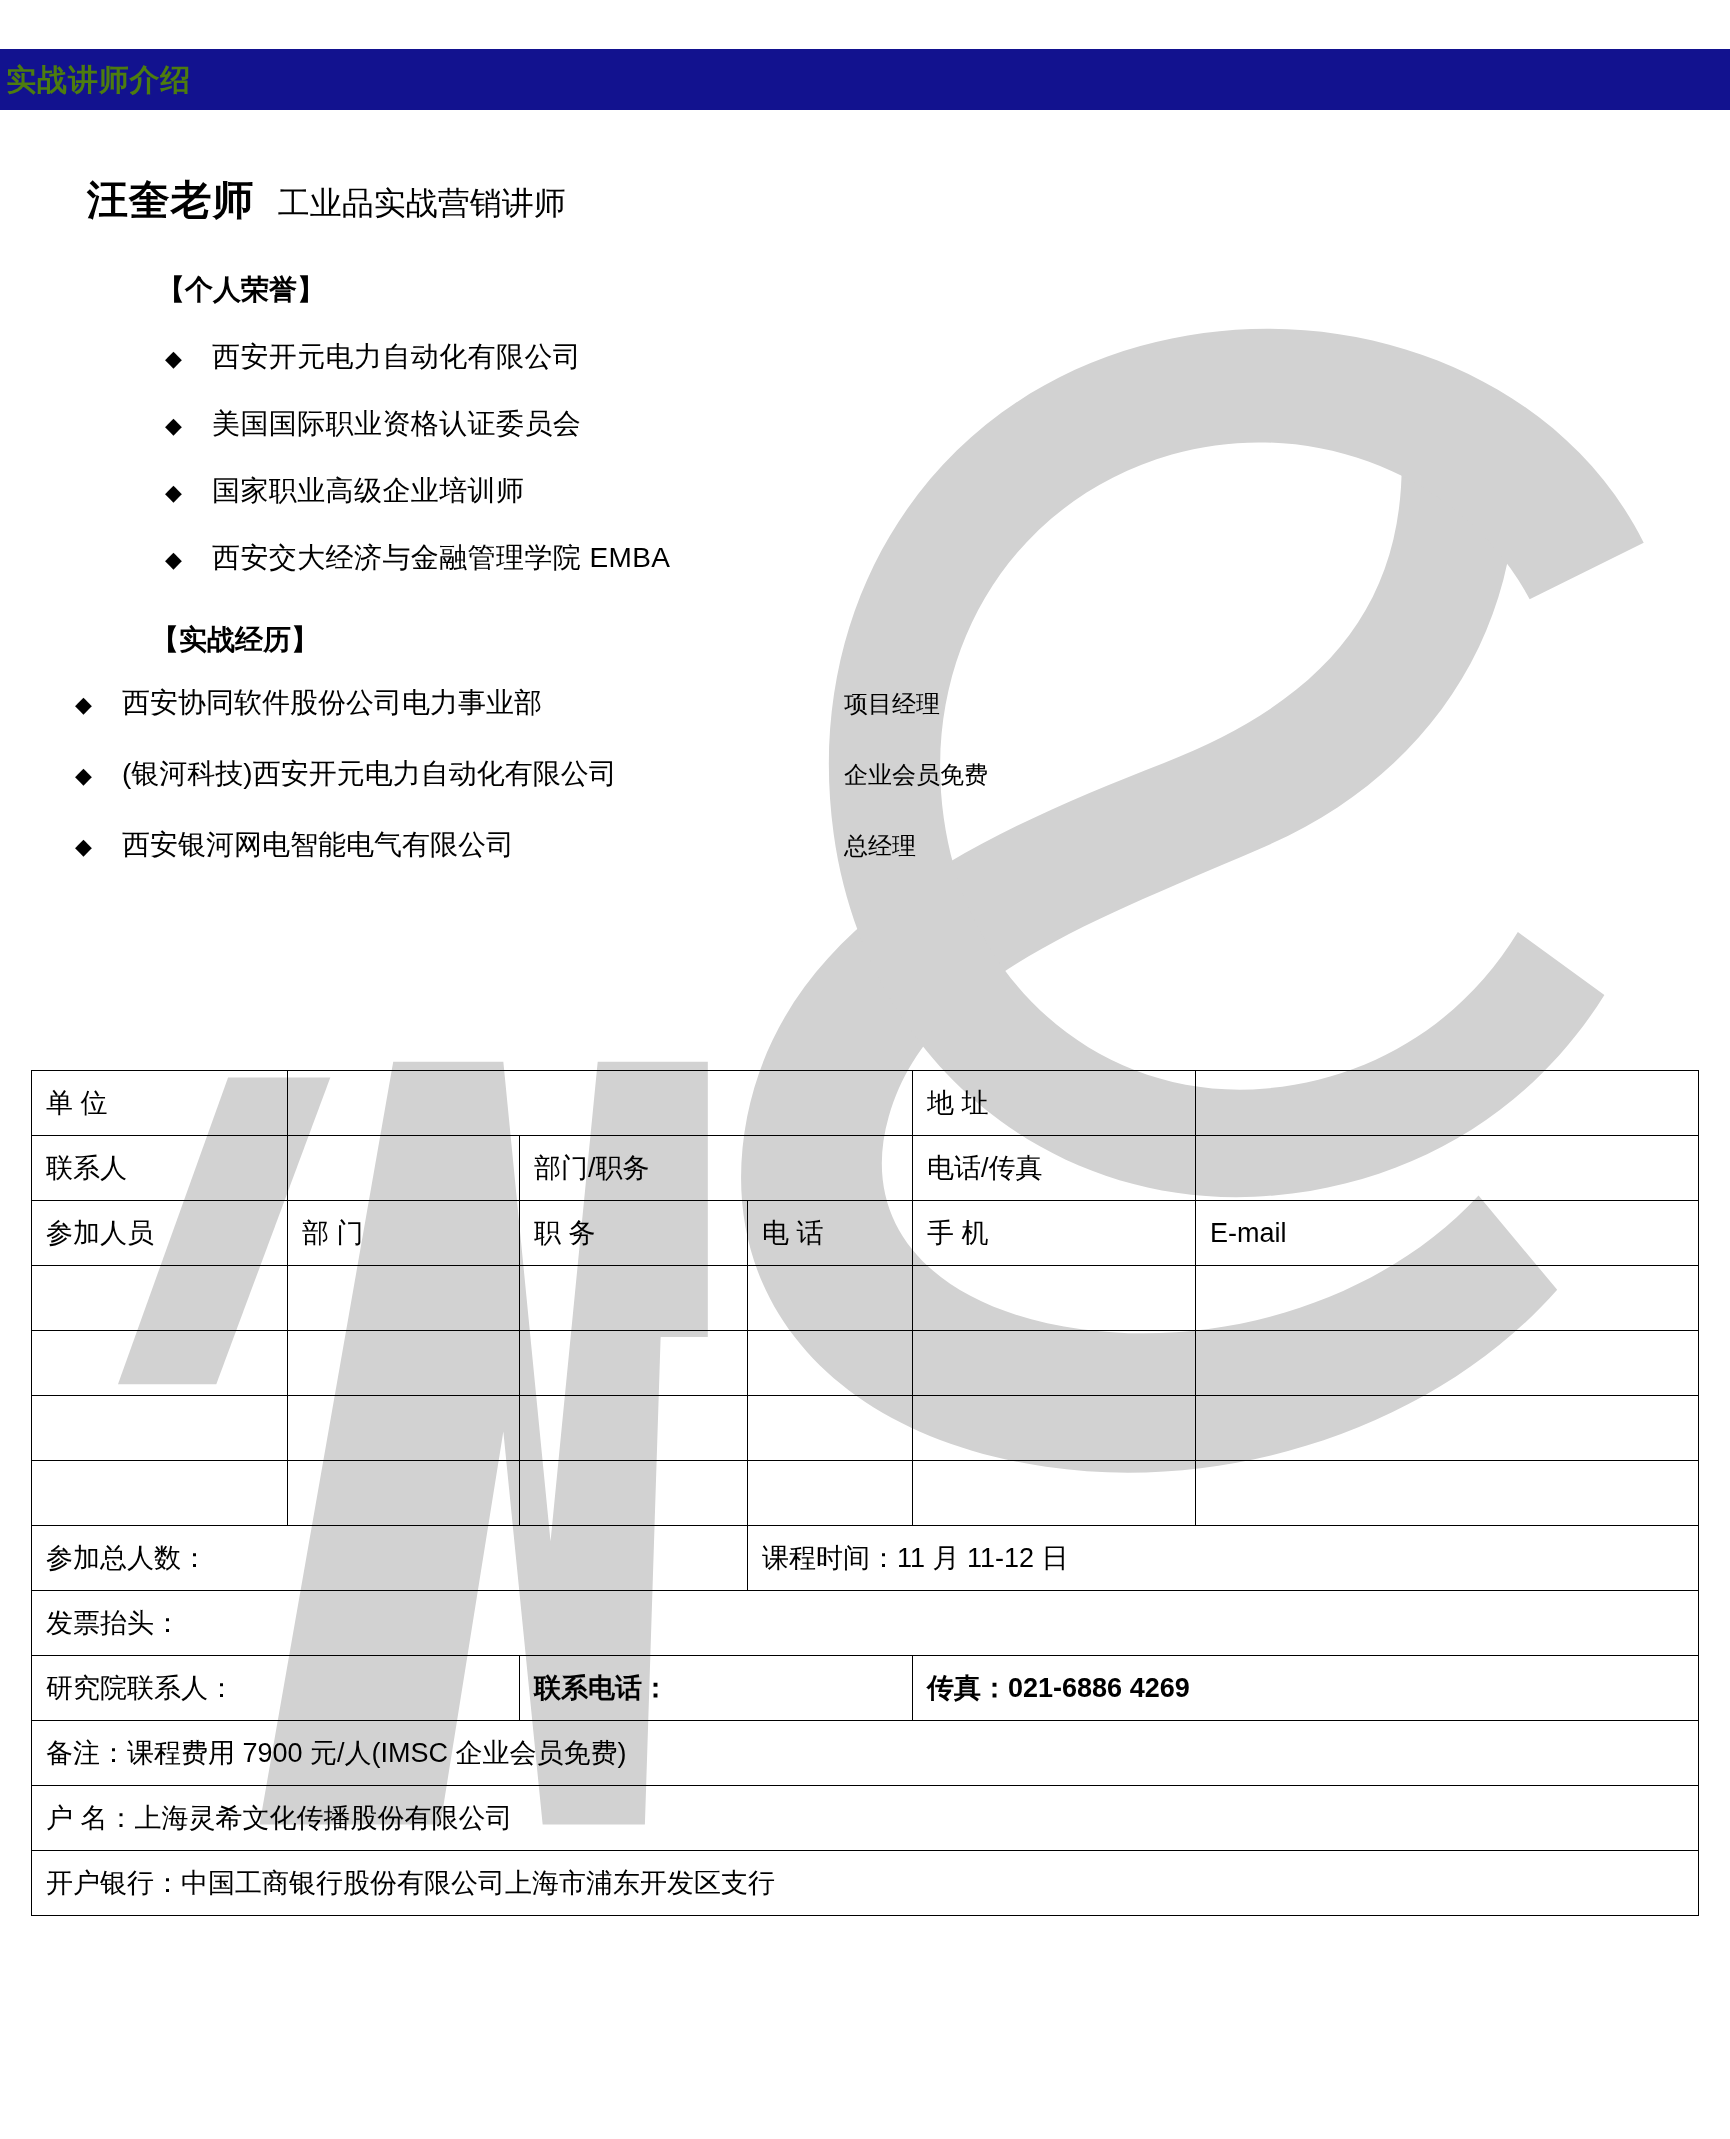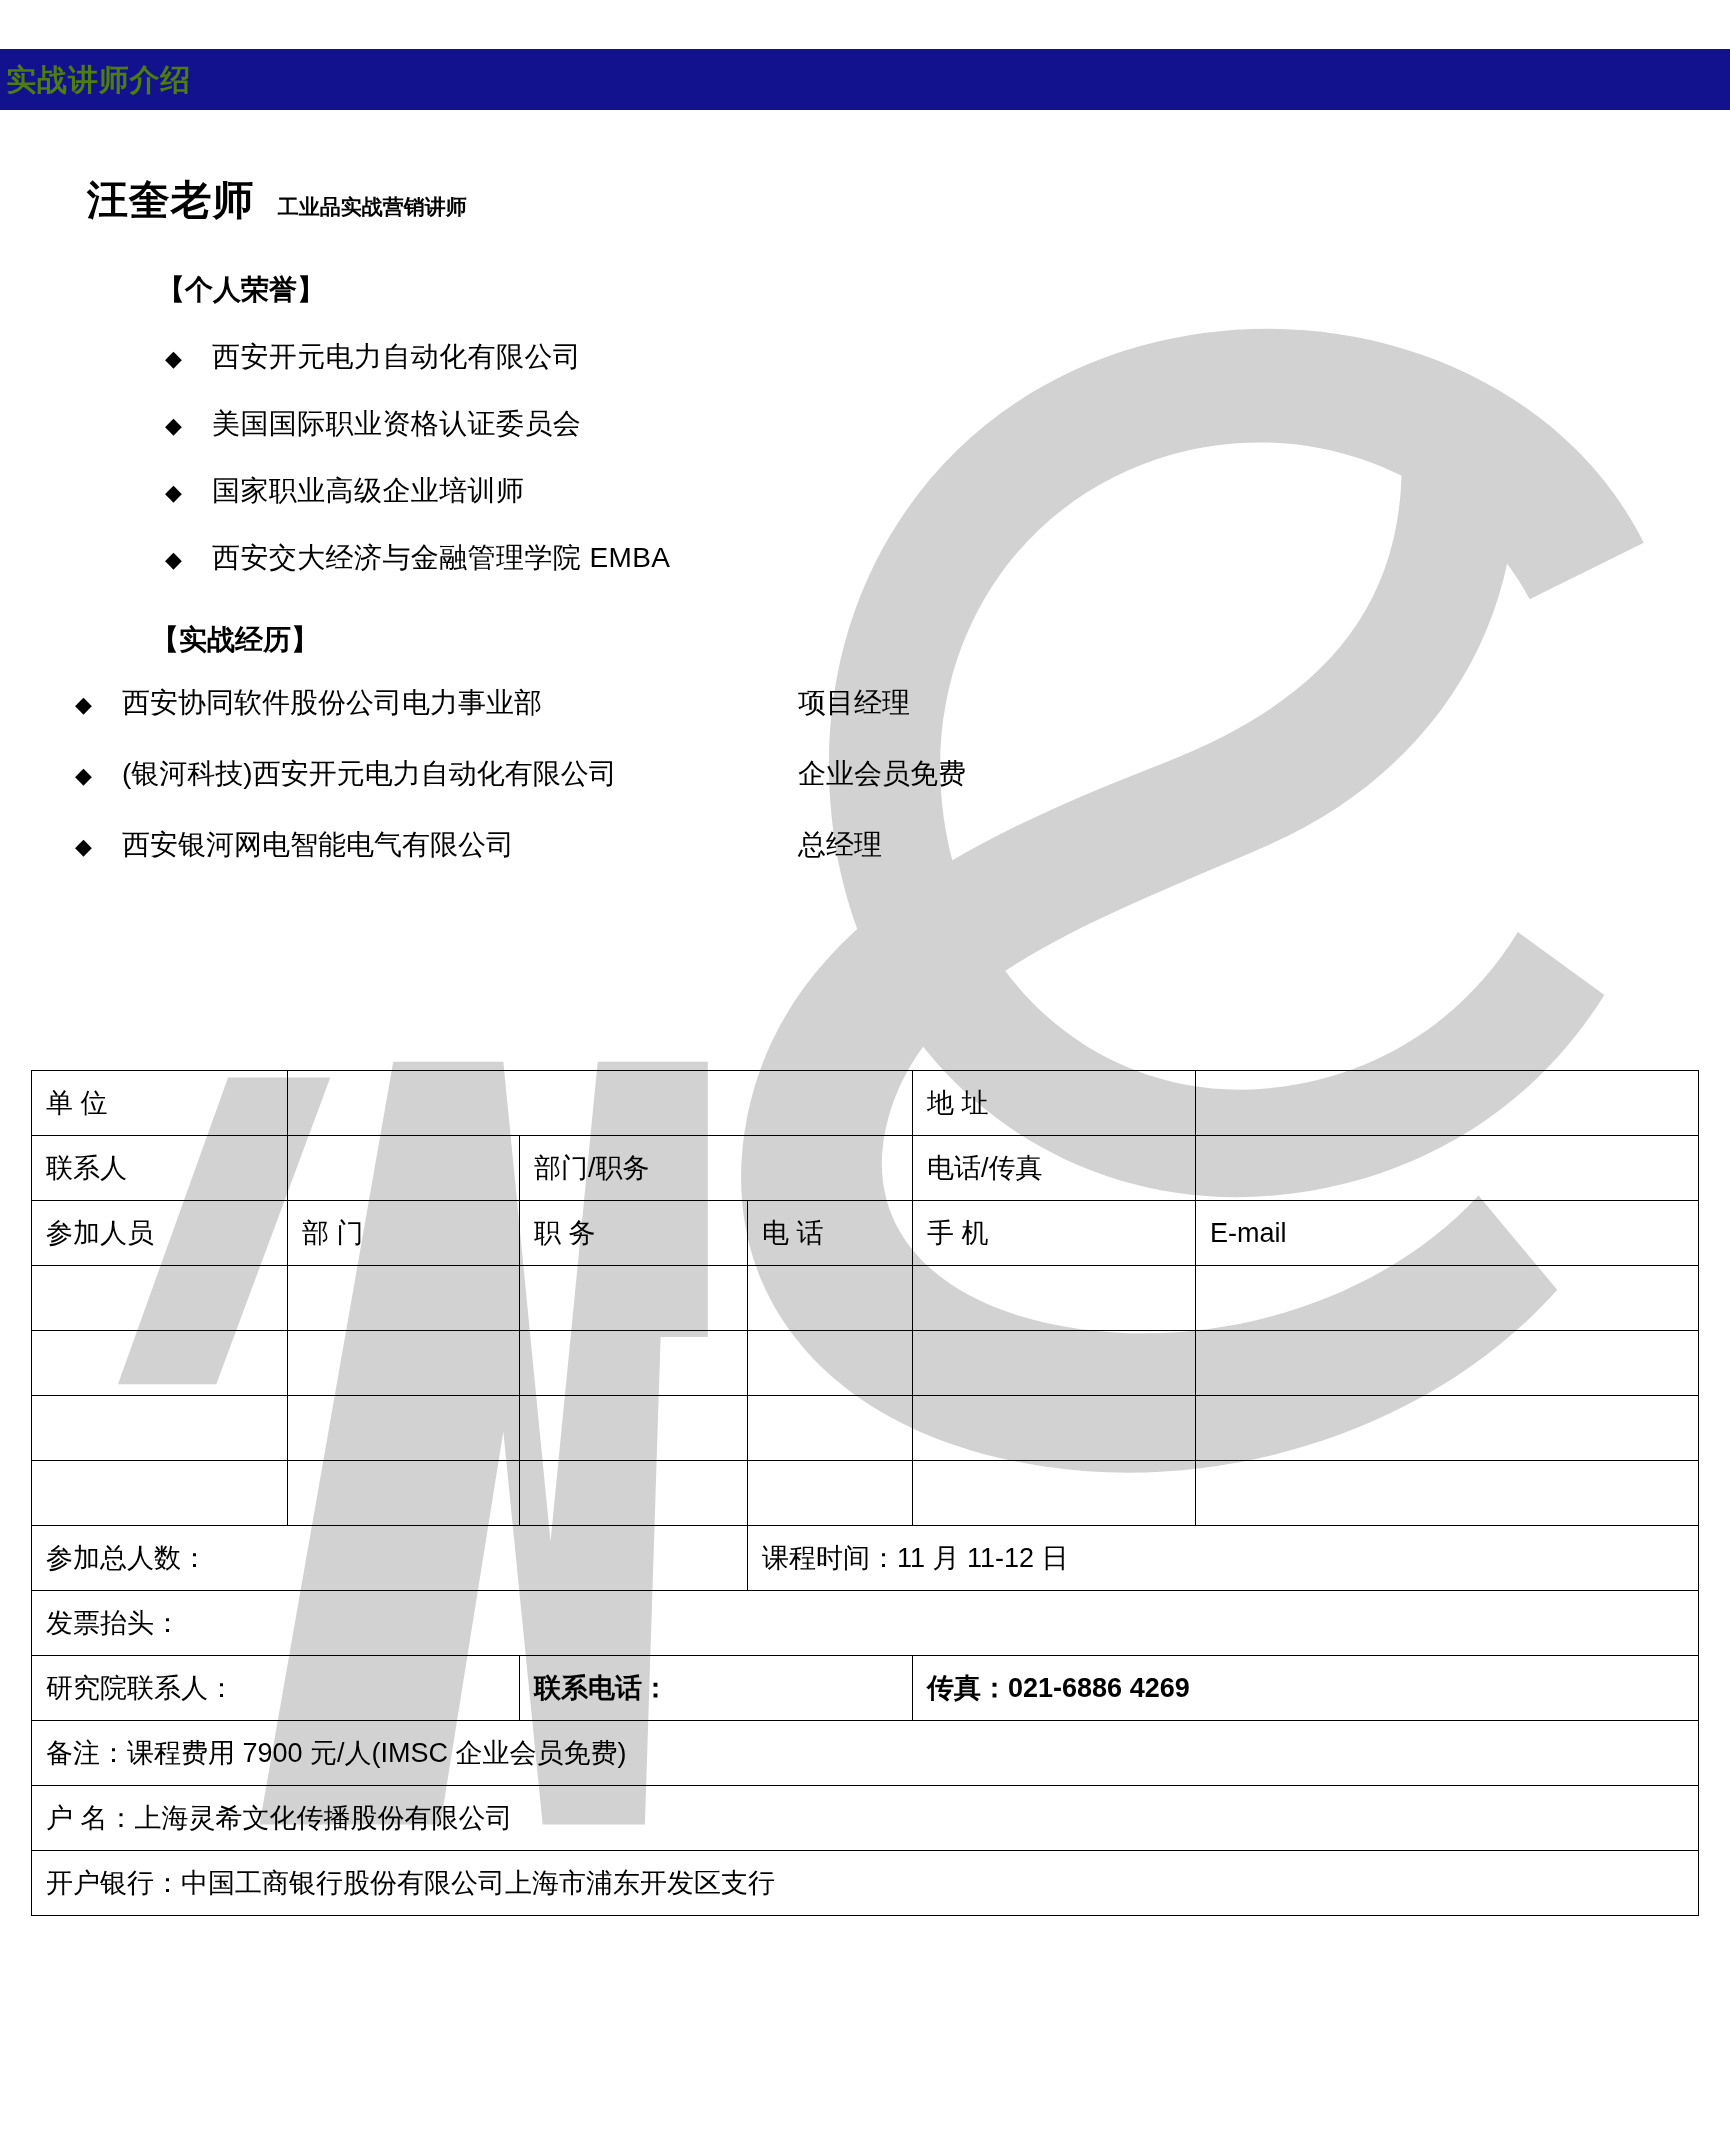--- a/index.html
+++ b/index.html
@@ -43,21 +43,21 @@
   }
 
   
   #content{position:absolute;left:0;top:4px;width:1527px;height:2140px;z-index:2;}
 
   .nm-row{
     position:absolute;left:87px;top:169px;
     display:flex;align-items:baseline;white-space:nowrap;
   }
   .nm-name{font-size:41px;font-weight:bold;letter-spacing:0.8px;}
-  .nm-role{font-size:21px;font-weight:bold;margin-left:23.6px;letter-spacing:0px;}
+  .nm-role{font-size:32px;font-weight:normal;margin-left:23.6px;letter-spacing:0px;}
 
   .sect-head{
     position:absolute;
     font-size:28px;font-weight:bold;white-space:nowrap;
   }
   #honor-head{left:157px;top:267px;}
   #exp-head{left:151px;top:617px;}
 
   .bullet-row{
     position:absolute;display:flex;align-items:baseline;white-space:nowrap;
@@ -71,21 +71,21 @@
   #h0{left:165px;top:334px;}
   #h1{left:165px;top:401px;}
   #h2{left:165px;top:468px;}
   #h3{left:165px;top:535px;}
 
   
   #e0{left:75px;top:680px;}
   #e1{left:75px;top:751px;}
   #e2{left:75px;top:822px;}
   .exp-org{font-size:28px;display:inline-block;}
-  .exp-role{font-size:28px;display:inline-block;}
+  .exp-role{font-size:24px;display:inline-block;margin-left:46px;}
 
   
   #form-title{
     position:absolute;left:0;top:975px;width:1731px;
     text-align:center;font-size:31px;font-weight:bold;
     letter-spacing:0px;
   }
 
   
   #tbl-wrap{

